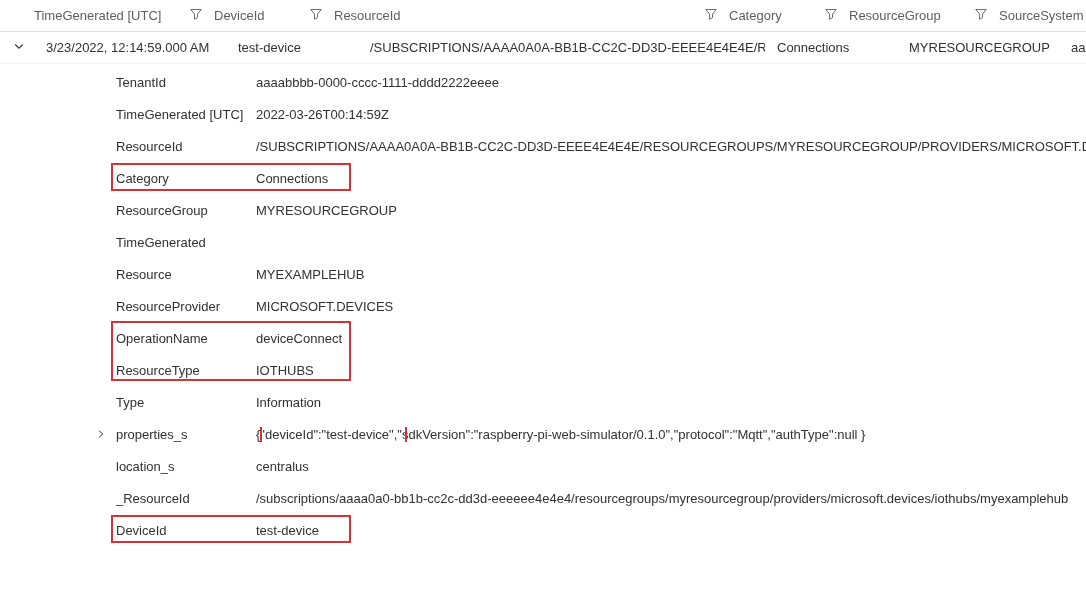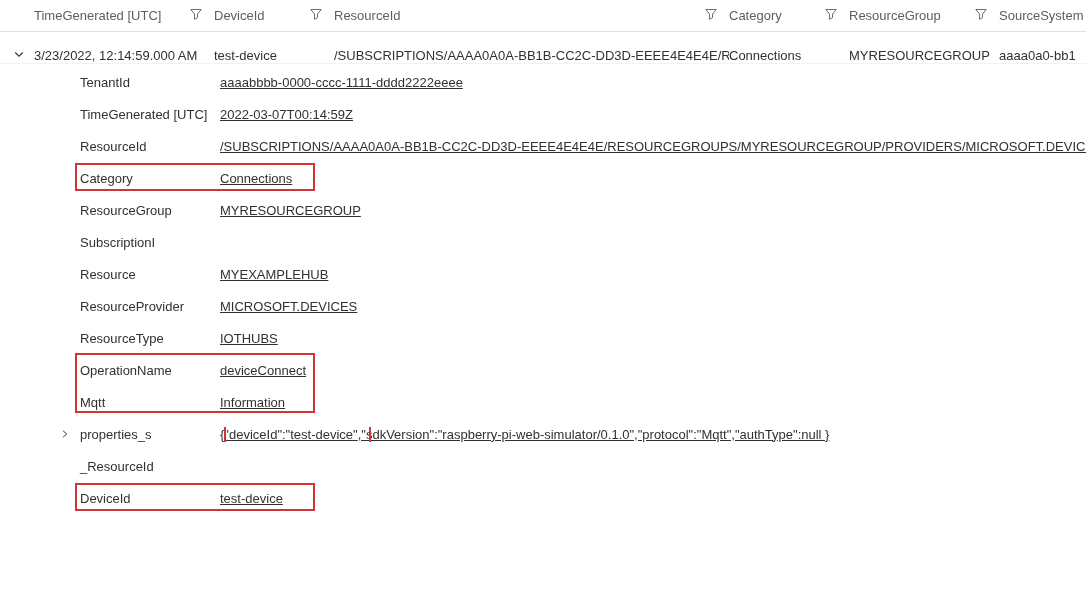--- a/index.html
+++ b/index.html
@@ -27,24 +27,25 @@
     .col-sub { flex: 1; display: flex; align-items: center; }
     .filter-icon {
       display: inline-block;
       margin-left: auto;
       margin-right: 12px;
       color: #605e5c;
     }
     .filter-icon svg { width: 12px; height: 12px; }
     .summary-row {
       display: flex;
-      align-items: flex-end;
+      align-items: center;
       height: 32px;
       padding-left: 4px;
       border-bottom: 1px solid #f3f2f1;
+      gap: 12px;
     }
     .chevron-down {
       width: 30px;
       text-align: center;
       cursor: pointer;
     }
     .chevron-down svg { width: 12px; height: 12px; }
     .chevron-right {
       width: 30px;
       text-align: center;
@@ -53,30 +54,30 @@
     .chevron-right svg { width: 10px; height: 10px; }
     .details {
       padding-left: 80px;
       padding-top: 2px;
     }
     .detail-row {
       display: flex;
       align-items: center;
       height: 32px;
       position: relative;
+      margin-left: 36px;
     }
     .detail-key {
       width: 140px;
       flex-shrink: 0;
     }
     .detail-value {
       flex: 1;
       white-space: nowrap;
       overflow: hidden;
-      text-decoration: underline;
     }
     .highlight-box {
       position: absolute;
       border: 2px solid #d13438;
     }
     .props-row .chevron-right {
       margin-left: -30px;
       width: 30px;
       position: absolute;
     }
@@ -134,70 +135,75 @@
   <div class="col-sub truncate">aaaa0a0-bb1</div>
 </div>
 
 <div class="details">
   <div class="detail-row">
     <div class="detail-key">TenantId</div>
     <div class="detail-value">aaaabbbb-0000-cccc-1111-dddd2222eeee</div>
   </div>
   <div class="detail-row">
     <div class="detail-key">TimeGenerated [UTC]</div>
-    <div class="detail-value">2022-03-07T00:14:59Z</div>
+    <div class="detail-value">2022-03-26T00:14:59Z</div>
   </div>
   <div class="detail-row">
     <div class="detail-key">ResourceId</div>
     <div class="detail-value">/SUBSCRIPTIONS/AAAA0A0A-BB1B-CC2C-DD3D-EEEE4E4E4E/RESOURCEGROUPS/MYRESOURCEGROUP/PROVIDERS/MICROSOFT.DEVICES/IOTHU</div>
   </div>
   <div class="detail-row">
     <div class="highlight-box" style="left:-5px; top:1px; width:240px; height:28px;"></div>
     <div class="detail-key">Category</div>
     <div class="detail-value">Connections</div>
   </div>
   <div class="detail-row">
     <div class="detail-key">ResourceGroup</div>
     <div class="detail-value">MYRESOURCEGROUP</div>
   </div>
   <div class="detail-row">
-    <div class="detail-key">SubscriptionI</div>
+    <div class="detail-key">TimeGenerated</div>
   </div>
   <div class="detail-row">
     <div class="detail-key">Resource</div>
     <div class="detail-value">MYEXAMPLEHUB</div>
   </div>
   <div class="detail-row">
     <div class="detail-key">ResourceProvider</div>
     <div class="detail-value">MICROSOFT.DEVICES</div>
-  </div>
-  <div class="detail-row">
-    <div class="detail-key">ResourceType</div>
-    <div class="detail-value">IOTHUBS</div>
   </div>
   <div class="detail-row">
     <div class="highlight-box" style="left:-5px; top:-1px; width:240px; height:60px;"></div>
     <div class="detail-key">OperationName</div>
     <div class="detail-value">deviceConnect</div>
   </div>
   <div class="detail-row">
-    <div class="detail-key">Mqtt</div>
+    <div class="detail-key">ResourceType</div>
+    <div class="detail-value">IOTHUBS</div>
+  </div>
+  <div class="detail-row">
+    <div class="detail-key">Type</div>
     <div class="detail-value">Information</div>
   </div>
   <div class="detail-row props-row">
     <div class="chevron-right"><svg viewBox="0 0 16 16">
           <path d="M5 3l6 5-6 5" fill="none" stroke="#323130" stroke-width="1.5"></path>
         </svg></div>
     <div class="detail-key">properties_s</div>
     <div class="detail-value" style="position:relative;">
       <span>{</span><span style="position:relative;">"deviceId":"test-device"</span><span>,"sdkVersion":"raspberry-pi-web-simulator/0.1.0","protocol":"Mqtt","authType":null }</span>
       <div class="highlight-box" style="left:4px; top:-7px; width:147px; height:28px;"></div>
     </div>
   </div>
   <div class="detail-row">
+    <div class="detail-key">location_s</div>
+    <div class="detail-value">centralus</div>
+  </div>
+  <div class="detail-row">
     <div class="detail-key">_ResourceId</div>
+    <div class="detail-value">/subscriptions/aaaa0a0-bb1b-cc2c-dd3d-eeeeee4e4e4/resourcegroups/myresourcegroup/providers/microsoft.devices/iothubs/myexamplehub</div>
   </div>
   <div class="detail-row">
     <div class="highlight-box" style="left:-5px; top:1px; width:240px; height:28px;"></div>
     <div class="detail-key">DeviceId</div>
     <div class="detail-value">test-device</div>
   </div>
 </div>
 
 </body></html>

